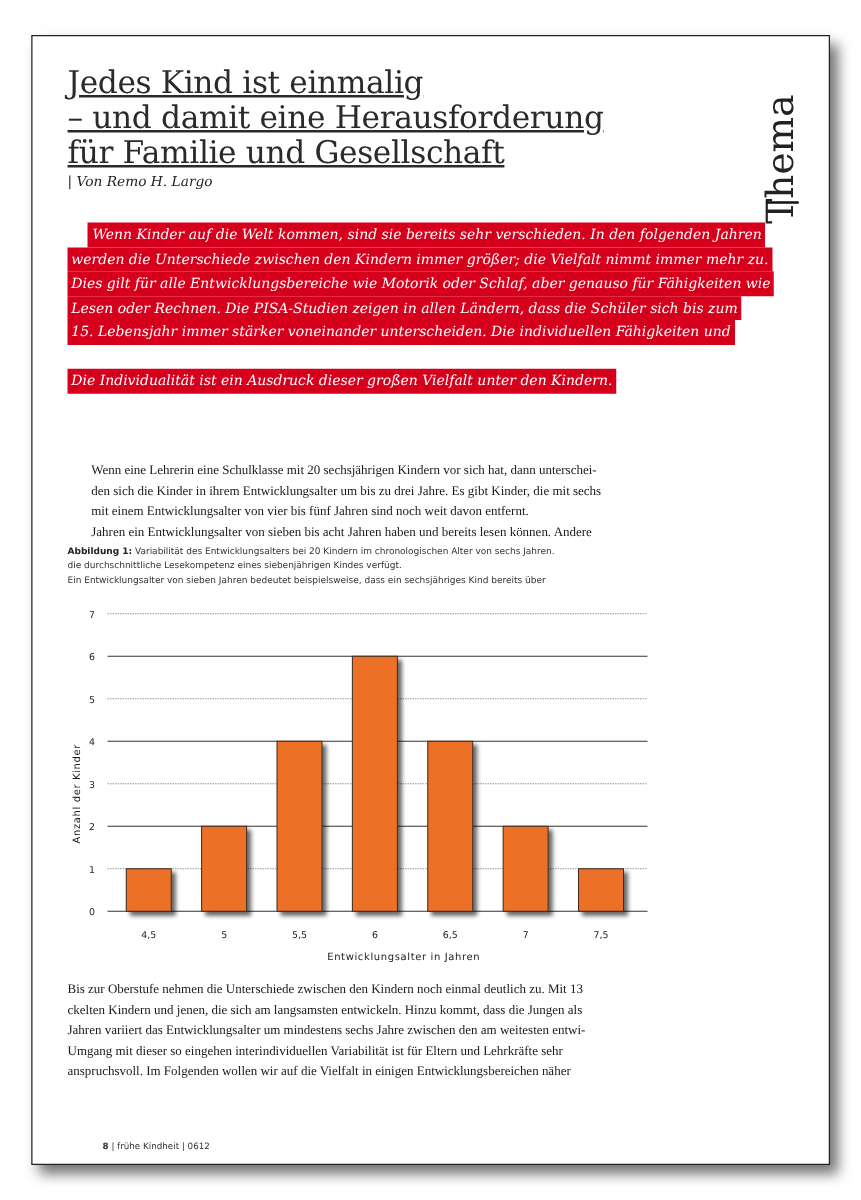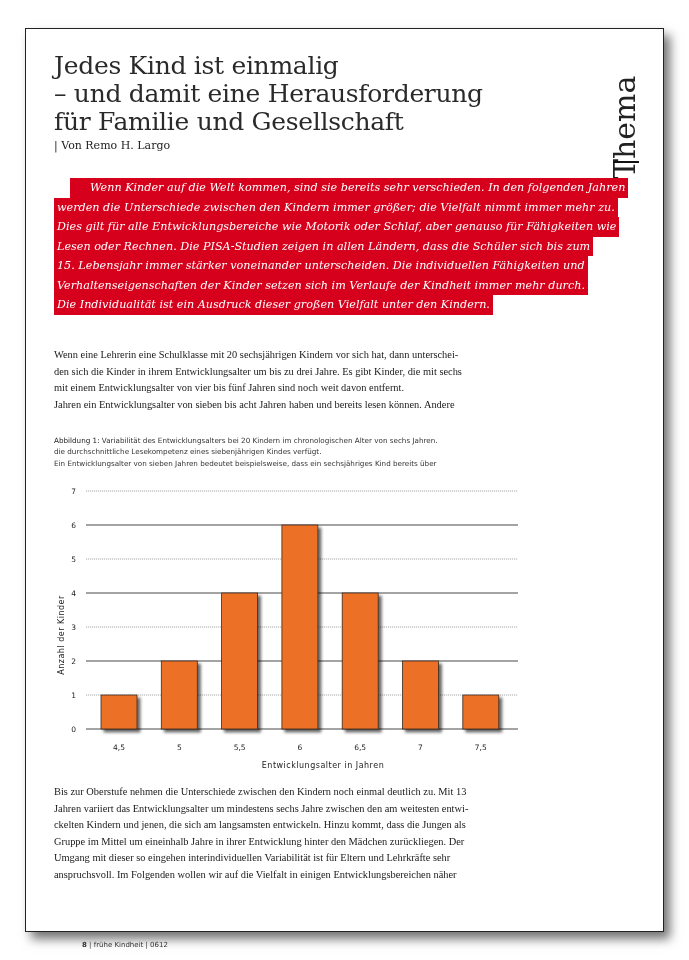--- a/index.html
+++ b/index.html
@@ -5,52 +5,52 @@
   html, body { margin:0; padding:0; background:#ffffff; }
   body { width:689px; height:960px; position:relative; overflow:hidden; font-family:"DejaVu Serif", serif; }
   .page {
     position:absolute; left:25px; top:28px; width:637px; height:902px;
     background:#fff; border:1px solid #222;
     box-shadow: 6px 7px 10px rgba(0,0,0,0.55);
   }
   .title {
     position:absolute; left:28px; top:23px; width:560px;
     font-family:"DejaVu Serif", serif; font-weight:300; font-size:25px; line-height:28px;
-    color:#2a2a2a; letter-spacing:-0.3px; margin:0;
+    color:#2a2a2a; letter-spacing:-0.3px; margin:0;text-decoration:underline;
   }
   .title div { white-space:nowrap; }
-  .author { position:absolute; left:28px; top:110px; font-size:11px; color:#222; font-family:"DejaVu Serif", serif; }
+  .author { position:absolute; left:28px; top:110px; font-size:11px; font-style:italic; color:#222; font-family:"DejaVu Serif", serif; }
   .thema {
     position:absolute; left:579px; top:8px; width:40px; height:150px;
   }
   .thema .word {
     position:absolute; left:-50px; top:52px; width:140px; height:40px;
     transform:rotate(-90deg); font-size:30px; font-family:"DejaVu Serif", serif; font-weight:300; color:#222;
     text-align:left; line-height:40px; white-space:nowrap;
   }
   .thema .bar { position:absolute; left:8px; top:124px; width:26px; height:2px; background:#111; }
   .lead {
     position:absolute; left:28px; top:149px; width:560px;
     font-family:"DejaVu Serif", serif; font-style:italic; font-size:11.2px; line-height:19.5px; color:#fff;
   }
   .lead .ln { display:inline-block; background:#d6001c; padding:0 3px; margin-bottom:0; white-space:nowrap; }
-  .lead .ln.first { padding-left:20px; margin-left:16px; }
+  .lead .ln.first { padding-left:4px; margin-left:16px; }
   .body {
     position:absolute; left:28px; width:440px;
     font-family:"Liberation Serif", serif; font-size:10.4px; line-height:16.6px; color:#1a1a1a;
   }
   .body div { white-space:nowrap; }
   .caption {
     position:absolute; left:28px; top:406px; width:460px;
     font-family:"DejaVu Sans", sans-serif; font-size:7.2px; line-height:11.4px; color:#333;
   }
   .caption div { white-space:nowrap; }
-  .caption b { font-weight:normal; color:#222; }
+  .caption b { font-weight:bold; color:#222; }
   .chart { position:absolute; left:10px; top:448px; width:520px; height:300px; }
-  .footer { position:absolute; left:28px; top:912px; font-family:"DejaVu Sans", sans-serif; font-size:7px; color:#333;padding-left:28px; }
+  .footer { position:absolute; left:28px; top:884px; font-family:"DejaVu Sans", sans-serif; font-size:7px; color:#333;padding-left:28px; }
   .footer b { font-weight:bold; }
 </style>
 </head>
 <body>
 
 <div class="page">
 
   <div class="thema">
     <div class="word">Thema</div>
     <div class="bar"></div>
@@ -62,25 +62,25 @@
     <div>für Familie und Gesellschaft</div>
   </h1>
   <div class="author">| Von Remo H. Largo</div>
 
   <div class="lead">
     <span class="ln first">Wenn Kinder auf die Welt kommen, sind sie bereits sehr verschieden. In den folgenden Jahren</span><br>
     <span class="ln">werden die Unterschiede zwischen den Kindern immer größer; die Vielfalt nimmt immer mehr zu.</span><br>
     <span class="ln">Dies gilt für alle Entwicklungsbereiche wie Motorik oder Schlaf, aber genauso für Fähigkeiten wie</span><br>
     <span class="ln">Lesen oder Rechnen. Die PISA-Studien zeigen in allen Ländern, dass die Schüler sich bis zum</span><br>
     <span class="ln">15. Lebensjahr immer stärker voneinander unterscheiden. Die individuellen Fähigkeiten und</span><br>
-    <span class="ln">Verhaltenseigenschaften der Kinder setzen sich im Verlaufe der Kindheit immer mehr durch.</span><br>
+    <br>
     <span class="ln">Die Individualität ist ein Ausdruck dieser großen Vielfalt unter den Kindern.</span>
   </div>
 
-  <div class="body" style="top:318px;">
+  <div class="body" style="top:340px;margin-left:19px;">
     <div>Wenn eine Lehrerin eine Schulklasse mit 20 sechsjährigen Kindern vor sich hat, dann unterschei-</div>
     <div>den sich die Kinder in ihrem Entwicklungsalter um bis zu drei Jahre. Es gibt Kinder, die mit sechs</div>
     <div>mit einem Entwicklungsalter von vier bis fünf Jahren sind noch weit davon entfernt.</div>
     <div>Jahren ein Entwicklungsalter von sieben bis acht Jahren haben und bereits lesen können. Andere</div>
   </div>
 
   <div class="caption">
     <div><b>Abbildung 1:</b> <span>Variabilität des Entwicklungsalters bei 20 Kindern im chronologischen Alter von sechs Jahren.</span></div>
     <div>die durchschnittliche Lesekompetenz eines siebenjährigen Kindes verfügt.</div>
     <div>Ein Entwicklungsalter von sieben Jahren bedeutet beispielsweise, dass ein sechsjähriges Kind bereits über</div>
@@ -137,23 +137,22 @@
         <text x="324.2" y="273" text-anchor="middle" font-family="DejaVu Sans, sans-serif" font-size="7.5" fill="#222">6,5</text>
         <text x="384.5" y="273" text-anchor="middle" font-family="DejaVu Sans, sans-serif" font-size="7.5" fill="#222">7</text>
         <text x="444.79999999999995" y="273" text-anchor="middle" font-family="DejaVu Sans, sans-serif" font-size="7.5" fill="#222">7,5</text>
       </g>
     <text id="ylabel" transform="translate(28,158) rotate(-90)" text-anchor="middle" font-family="DejaVu Sans, sans-serif" font-size="8" fill="#222" letter-spacing="0.5">Anzahl der Kinder</text>
     <text id="xlabel" x="287" y="291" text-anchor="middle" font-family="DejaVu Sans, sans-serif" font-size="8" fill="#222" letter-spacing="0.5">Entwicklungsalter in Jahren</text>
   </svg>
 
   <div class="body" style="top:755px;">
     <div>Bis zur Oberstufe nehmen die Unterschiede zwischen den Kindern noch einmal deutlich zu. Mit 13</div>
+    <div>ckelten Kindern und jenen, die sich am langsamsten entwickeln. Hinzu kommt, dass die Jungen als</div>
     <div>Jahren variiert das Entwicklungsalter um mindestens sechs Jahre zwischen den am weitesten entwi-</div>
-    <div>ckelten Kindern und jenen, die sich am langsamsten entwickeln. Hinzu kommt, dass die Jungen als</div>
-    <div>Gruppe im Mittel um eineinhalb Jahre in ihrer Entwicklung hinter den Mädchen zurückliegen. Der</div>
     <div>Umgang mit dieser so eingehen interindividuellen Variabilität ist für Eltern und Lehrkräfte sehr</div>
     <div>anspruchsvoll. Im Folgenden wollen wir auf die Vielfalt in einigen Entwicklungsbereichen näher</div>
   </div>
 
   <div class="footer">
     <b>8</b><span> | frühe Kindheit | 0612</span>
   </div>
 </div>
 
 </body></html>

